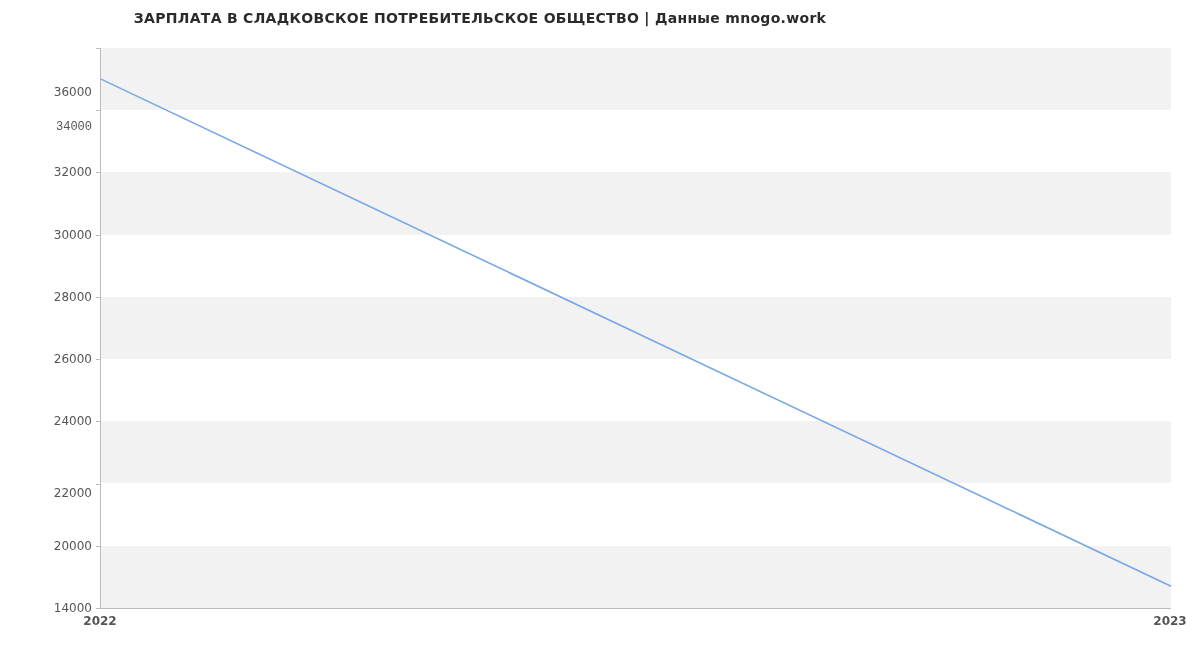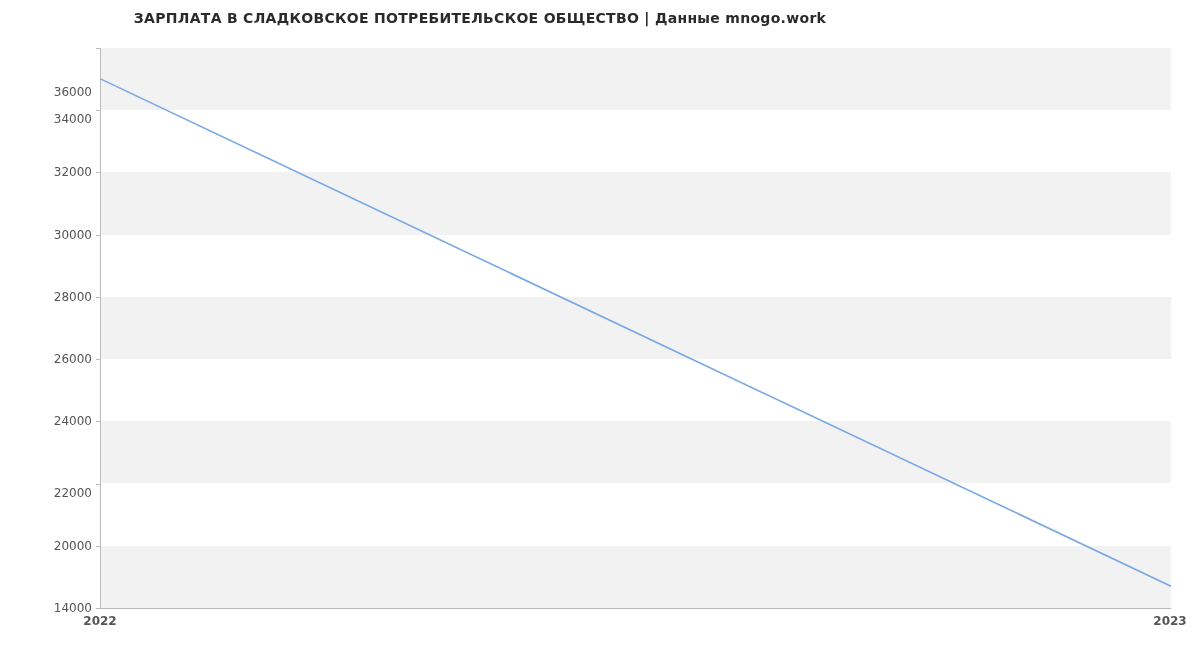--- a/index.html
+++ b/index.html
@@ -89,21 +89,21 @@
   <div class="title">ЗАРПЛАТА В СЛАДКОВСКОЕ ПОТРЕБИТЕЛЬСКОЕ ОБЩЕСТВО | Данные mnogo.work</div>
 
   <div class="ytick" style="top:608px;">14000</div>
   <div class="ytick" style="top:545.8px;">20000</div>
   <div class="ytick" style="top:493px;">22000</div>
   <div class="ytick" style="top:421.3px;">24000</div>
   <div class="ytick" style="top:359.1px;text-align:right;">26000</div>
   <div class="ytick" style="top:296.9px;">28000</div>
   <div class="ytick" style="top:234.7px;">30000</div>
   <div class="ytick" style="top:172.4px;">32000</div>
-  <div class="ytick" style="top:119px;">34000</div>
+  <div class="ytick" style="top:127px;font-family:Liberation Mono, monospace;">34000</div>
   <div class="ytick" style="top:64px;margin-top:28px;">36000</div>
 
   <div class="xtick" style="left:100px;">2022</div>
   <div class="xtick" style="left:1170px;">2023</div>
 
   <div class="plot">
 
     <div class="band" style="top:0px; height:62.2px;"></div>
     <div class="band" style="top:124.4px; height:62.2px;"></div>
     <div class="band" style="top:248.9px; height:62.2px;"></div>

